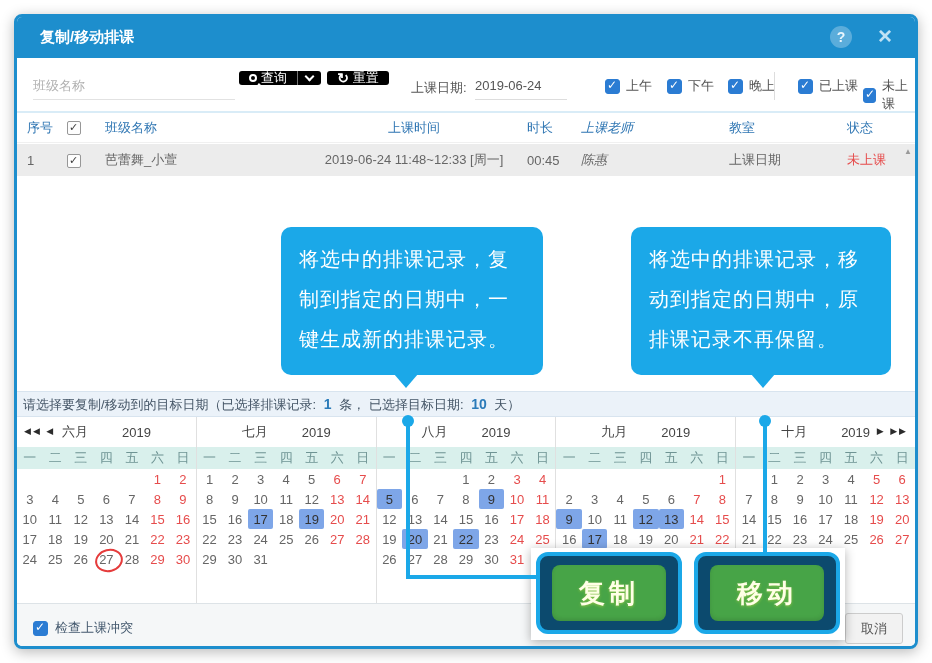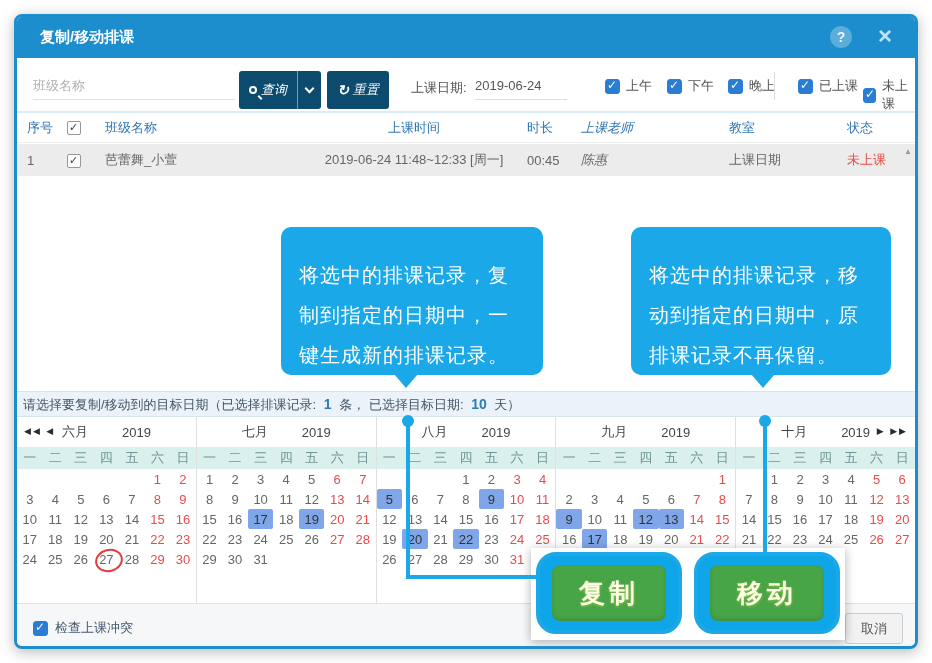--- a/index.html
+++ b/index.html
@@ -15,22 +15,22 @@
   .help-ic { position:absolute; right:64px; top:10px; width:22px; height:22px; border-radius:50%;
     background:rgba(255,255,255,.28); color:#eaf6fd; font-size:14px; font-weight:bold;
     text-align:center; line-height:22px; cursor:pointer; }
   .close-ic { position:absolute; right:24px; top:5px; color:#bfe2f4; font-size:24px; cursor:pointer; line-height:30px;}
 
   
   .toolbar { position:absolute; left:0; top:42px; width:100%; height:54px; border-bottom:2px solid #d9ecf7; }
   .search-input { position:absolute; left:16px; top:13px; width:202px; height:28px; border:none;
     border-bottom:1px solid #e2e2e2; font-size:13px; color:#555; outline:none; }
   .search-input::placeholder { color:#b0b0b0; }
-  .btn-blue { position:absolute; top:12px; height:38px; background:#0c4a6e; color:#fff; border:none;
-    border-radius:3px; font-size:13px; cursor:pointer; display:flex; align-items:center; justify-content:center;font-style:italic; }
+  .btn-blue { position:absolute; top:12px; height:14px; background:#000000; color:#fff; border:none;
+    border-radius:3px; font-size:13px; cursor:pointer; display:flex; align-items:center; justify-content:center; }
   .btn-search { left:222px; width:58px; border-radius:3px 0 0 3px; gap:4px; }
   .btn-search-arrow { left:280px; width:24px; border-radius:0 3px 3px 0; border-left:1px solid rgba(255,255,255,.45); }
   .btn-reset { left:310px; width:62px; gap:4px; }
   .mag { width:8px; height:8px; border:2px solid #fff; border-radius:50%; position:relative; display:inline-block; }
   .mag::after { content:''; position:absolute; width:2px; height:5px; background:#fff; left:8px; top:7px; transform:rotate(-45deg); }
   .chev { width:7px; height:7px; border-right:2px solid #fff; border-bottom:2px solid #fff;
     transform:rotate(45deg); display:inline-block; margin-top:-4px; }
   .reset-glyph { font-size:14px; font-weight:bold; }
   .date-label { position:absolute; left:394px; top:20px; font-size:13px; color:#555; }
   .date-value { position:absolute; left:458px; top:13px; width:92px; height:28px; border:none;
@@ -85,37 +85,37 @@
   
   .footer { position:absolute; left:0; top:586px; width:100%; height:49px; background:#f5f7f8;
     border-top:1px solid #dde3e7; }
   .conflict { position:absolute; left:16px; top:15px; display:flex; align-items:center; gap:7px;
     font-size:13px; color:#44596e; }
   .btn-cancel { position:absolute; right:12px; top:9px; width:58px; height:31px; background:#f2f2f2;
     border:1px solid #ccc; border-radius:3px; font-size:13px; color:#555; cursor:pointer; }
 
   
   .tooltip { position:absolute; width:262px; height:148px; background:#1ba8e8; border-radius:10px;
-    color:#fff; font-size:20px; line-height:40px; letter-spacing:1px; padding:28px 18px; z-index:25; }
+    color:#fff; font-size:20px; line-height:40px; letter-spacing:1px; padding:12px 18px; z-index:25; }
   .tt-copy { left:264px; top:210px; }
   .tt-move { left:614px; top:210px; width:260px; }
   .tt-ptr { position:absolute; bottom:-13px; width:0; height:0;
     border-left:12px solid transparent; border-right:12px solid transparent; border-top:14px solid #1ba8e8; }
   .tt-copy .tt-ptr { left:113px; } .tt-move .tt-ptr { left:120px; }
   .conn { position:absolute; background:#1ba8e8; z-index:20; }
   .dot { position:absolute; width:12px; height:12px; border-radius:50%; background:#1ba8e8; z-index:21; }
   .dot-l { left:385px; top:398px; } .dot-r { left:742px; top:398px; }
   .vline-l { left:389px; top:404px; width:4px; height:156px; }
   .hline-l { left:389px; top:558px; width:131px; height:4px; }
   .vline-r { left:746px; top:404px; width:4px; height:133px; }
 
   .action-panel { position:absolute; left:514px; top:531px; width:314px; height:92px; background:#fff;
     box-shadow:0 2px 10px rgba(0,0,0,.3); z-index:15; }
   .hl-box { position:absolute; top:4px; width:146px; height:82px; border:4px solid #1ba8e8;
-    border-radius:20px; background:#0ea5e9; display:flex; align-items:center; justify-content:center; }
+    border-radius:12px; background:#0c4a6e; display:flex; align-items:center; justify-content:center; }
   .hl-copy { left:5px; } .hl-move { left:163px; }
   .btn-green { width:114px; height:56px; background:#47a447; border:none; border-radius:8px;
     color:#ffffe6; font-size:26px; font-weight:bold; letter-spacing:4px; cursor:pointer;
     text-shadow:0 1px 3px rgba(150,200,70,.9); box-shadow:inset 0 -2px 4px rgba(0,0,0,.12); }
 </style>
 </head>
 <body>
 
 <div class="dialog">
 

